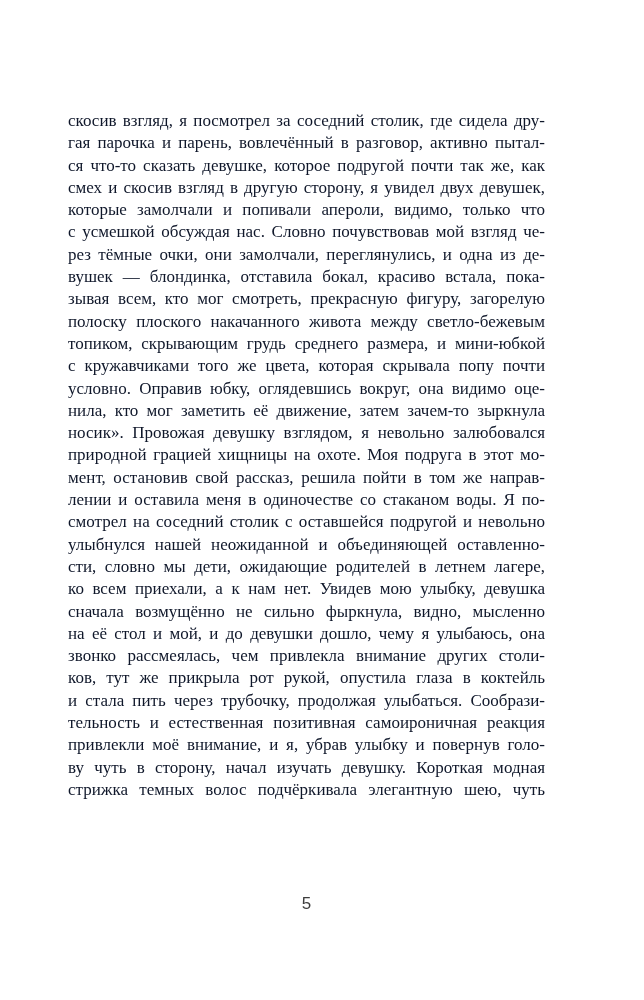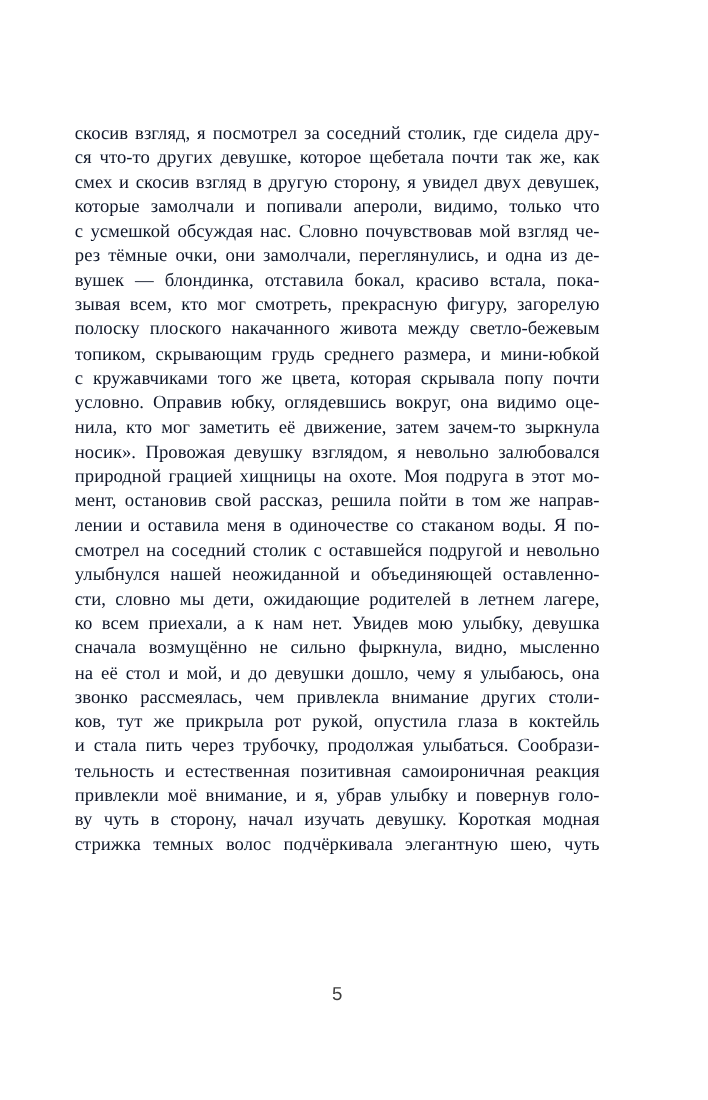--- a/index.html
+++ b/index.html
@@ -39,21 +39,22 @@
     font-size: 17px;
     color: #3d3d3d;
   }
 </style>
 </head>
 <body>
 
 <div class="book-page">
   <div class="text-block" id="text-block">
       <div class="text-line">скосив взгляд, я посмотрел за соседний столик, где сидела дру-</div>
-      <div class="text-line">ся что-то других девушке, которое щебетала почти так же, как</div>
+      <div class="text-line">гая парочка и парень, вовлечённый в разговор, активно пытал-</div>
+      <div class="text-line">ся что-то сказать девушке, которое подругой почти так же, как</div>
       <div class="text-line">смех и скосив взгляд в другую сторону, я увидел двух девушек,</div>
       <div class="text-line">которые замолчали и попивали апероли, видимо, только что</div>
       <div class="text-line">с усмешкой обсуждая нас. Словно почувствовав мой взгляд че-</div>
       <div class="text-line">рез тёмные очки, они замолчали, переглянулись, и одна из де-</div>
       <div class="text-line">вушек — блондинка, отставила бокал, красиво встала, пока-</div>
       <div class="text-line">зывая всем, кто мог смотреть, прекрасную фигуру, загорелую</div>
       <div class="text-line">полоску плоского накачанного живота между светло-бежевым</div>
       <div class="text-line">топиком, скрывающим грудь среднего размера, и мини-юбкой</div>
       <div class="text-line">с кружавчиками того же цвета, которая скрывала попу почти</div>
       <div class="text-line">условно. Оправив юбку, оглядевшись вокруг, она видимо оце-</div>

